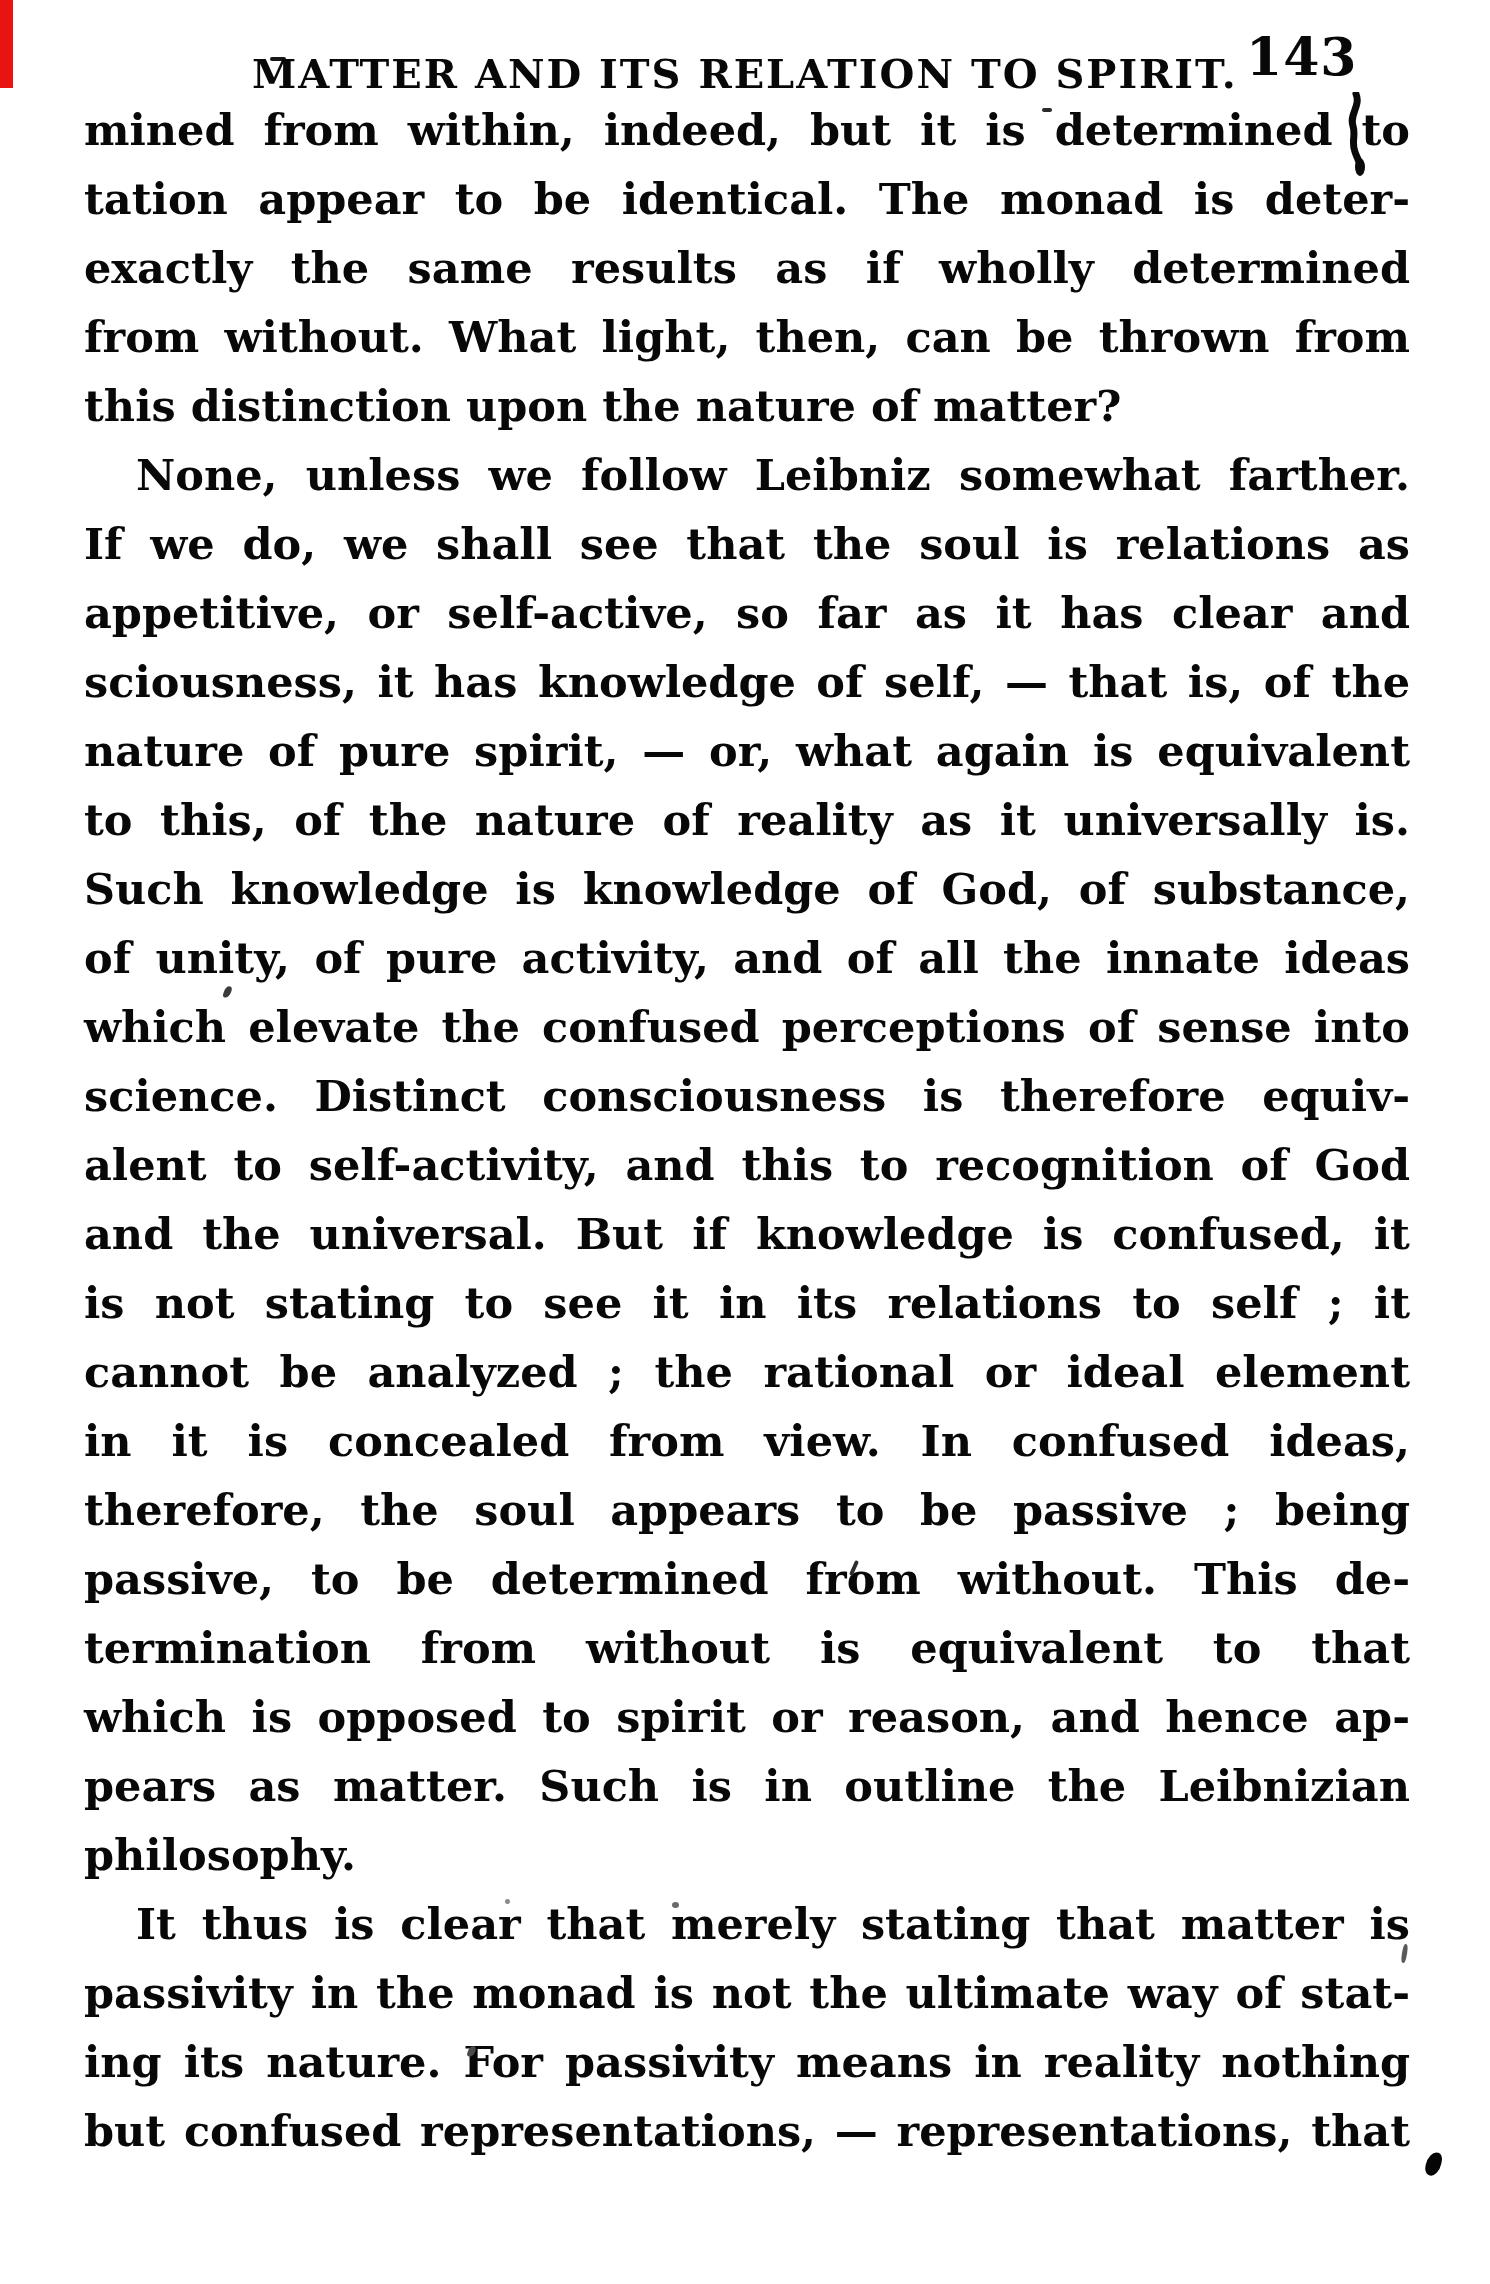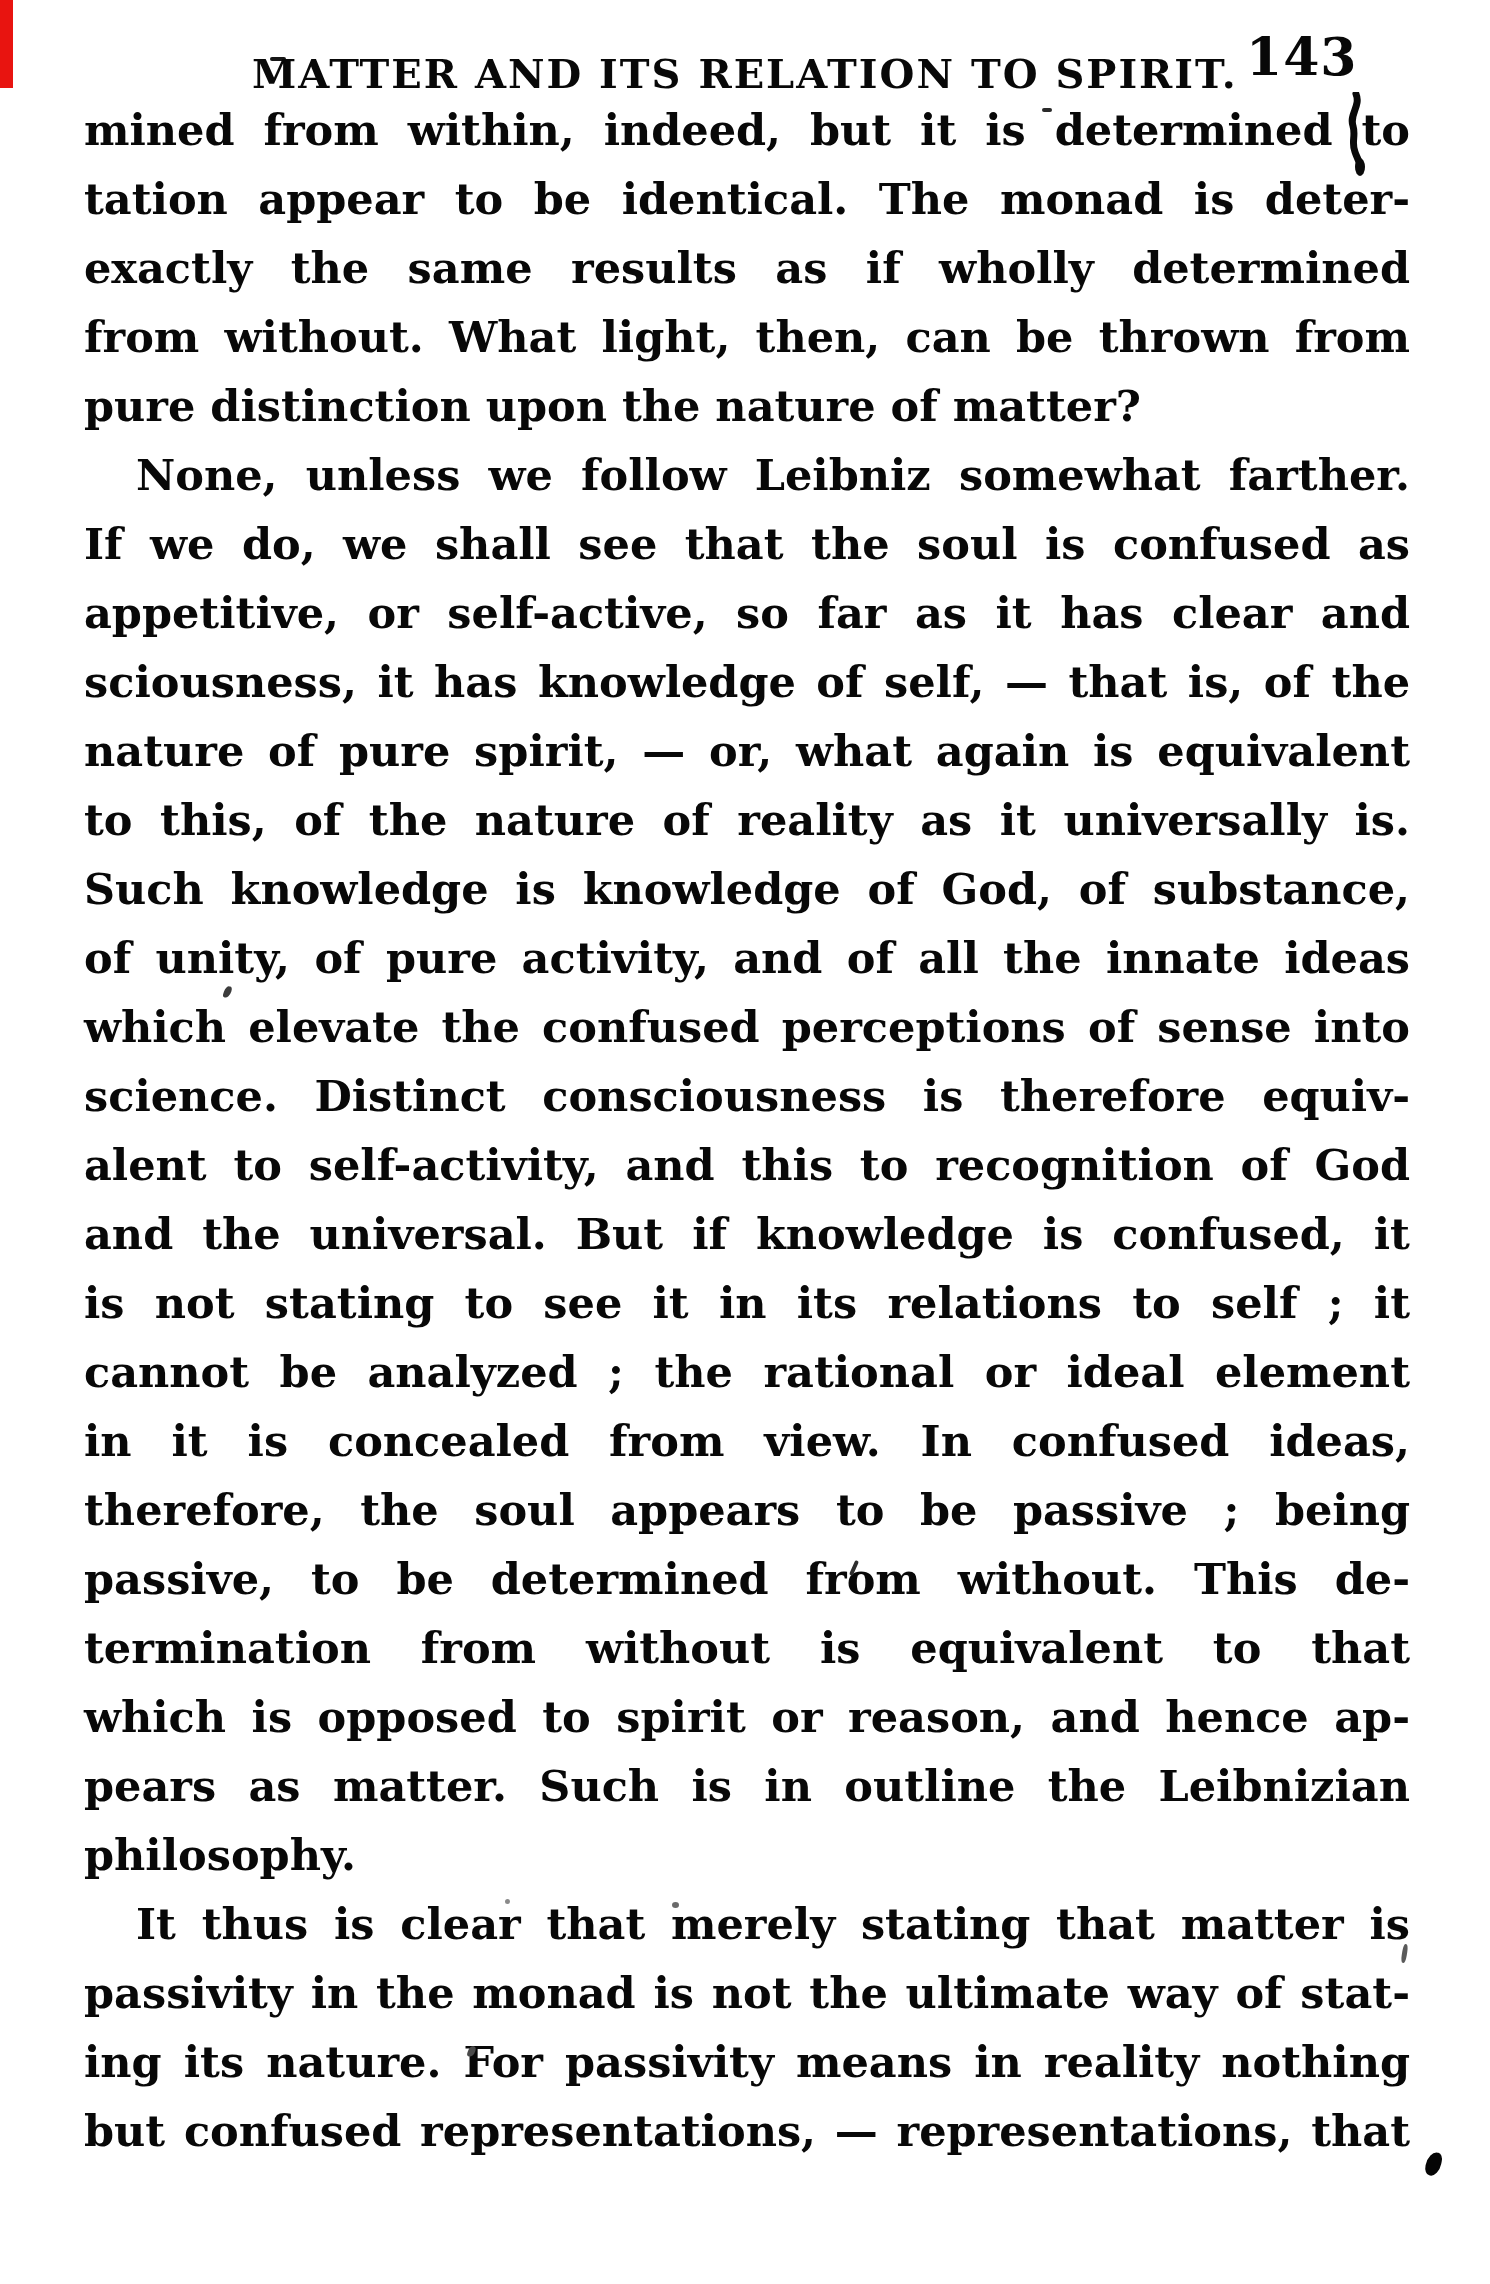--- a/index.html
+++ b/index.html
@@ -79,23 +79,23 @@
   <svg class="tail-svg" width="48" height="86" viewBox="0 0 48 86">
     <path d="M20,2 C25,14 13,22 17,34 C20,44 15,50 19,60 C21,66 24,70 24,75" fill="none" stroke="#0a0a0a" stroke-width="7" stroke-linecap="round"></path>
     <ellipse cx="24" cy="75" rx="5" ry="9" fill="#0a0a0a"></ellipse>
   </svg>
 
   <div class="text-block">
       <div class="line">mined from within, indeed, but it is determined to</div>
       <div class="line">tation appear to be identical.  The monad is deter-</div>
       <div class="line">exactly the same results as if wholly determined</div>
       <div class="line">from without.  What light, then, can be thrown from</div>
-      <div class="line end">pure distinction upon the nature of matter?</div>
+      <div class="line end">this distinction upon the nature of matter?</div>
       <div class="line ind">None, unless we follow Leibniz somewhat farther.</div>
-      <div class="line">If we do, we shall see that the soul is confused as</div>
+      <div class="line">If we do, we shall see that the soul is relations as</div>
       <div class="line">appetitive, or self-active, so far as it has clear and</div>
       <div class="line">sciousness, it has knowledge of self, — that is, of the</div>
       <div class="line">nature of pure spirit, — or, what again is equivalent</div>
       <div class="line">to this, of the nature of reality as it universally is.</div>
       <div class="line">Such knowledge is knowledge of God, of substance,</div>
       <div class="line">of unity, of pure activity, and of all the innate ideas</div>
       <div class="line">which elevate the confused perceptions of sense into</div>
       <div class="line">science.  Distinct consciousness is therefore equiv-</div>
       <div class="line">alent to self-activity, and this to recognition of God</div>
       <div class="line">and the universal.  But if knowledge is confused, it</div>

